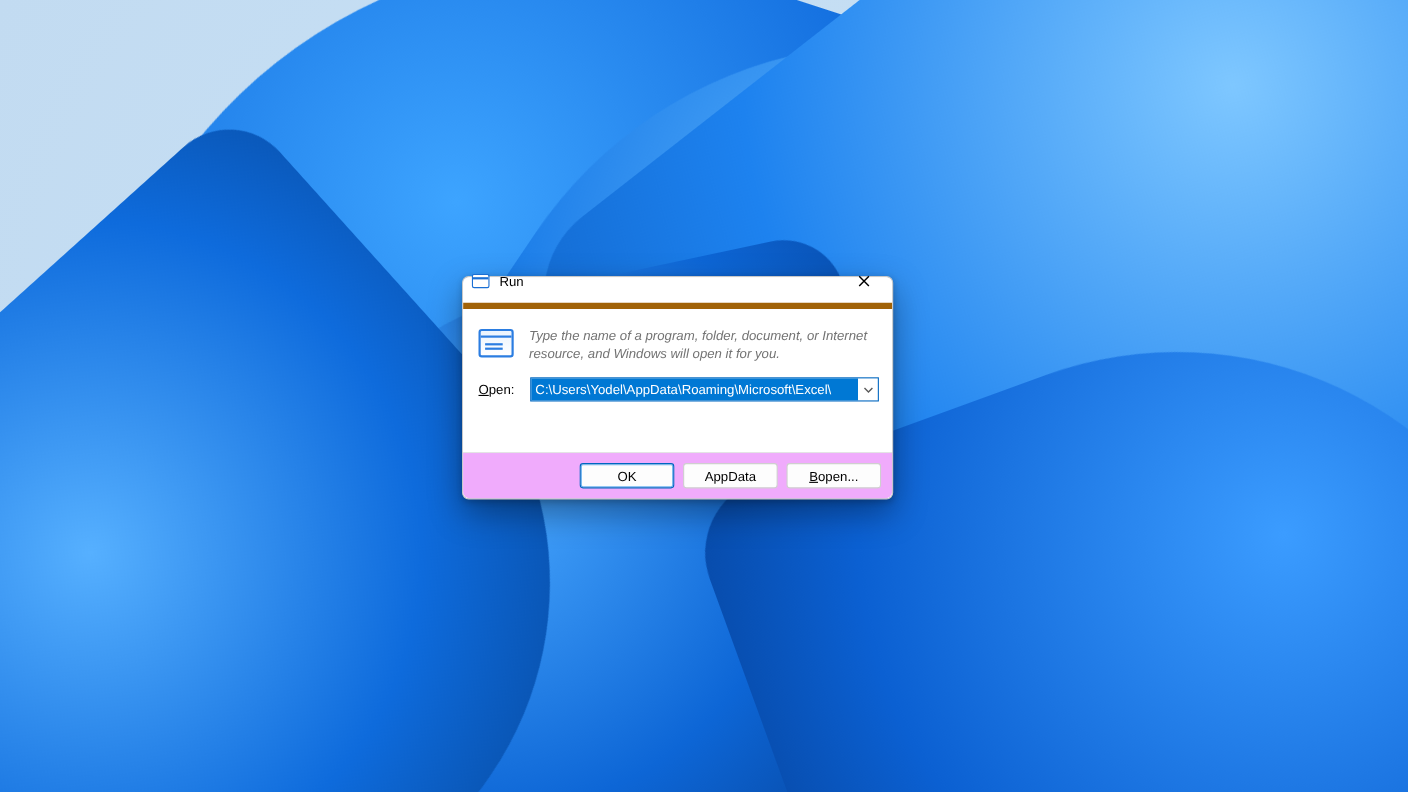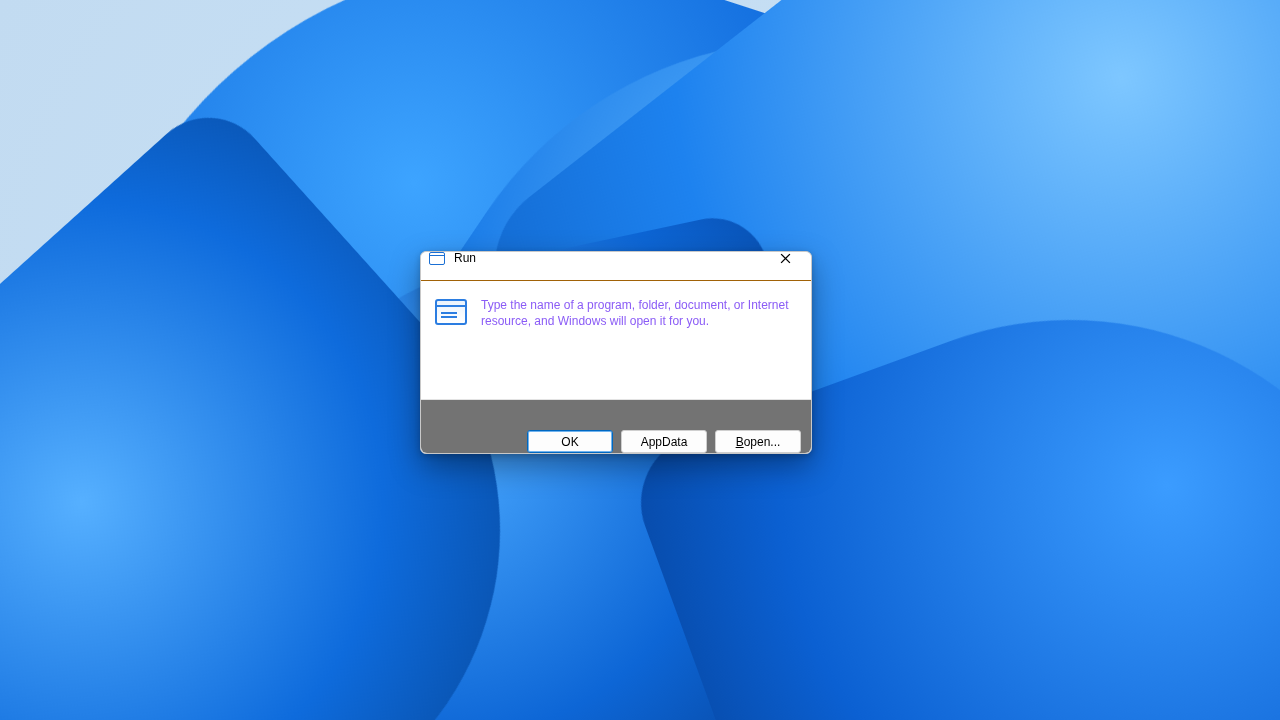--- a/index.html
+++ b/index.html
@@ -9,61 +9,61 @@
     }
     .petal { position: absolute; border-radius: 50% 10% 50% 10%; filter: blur(.3px); }
     .dialog {
       position: absolute; left: 420px; top: 251px; width: 392px; height: 203px;
       background: #f9f9f9; border: 1px solid #c8c8c8; border-radius: 6px;
       box-shadow: 0 12px 30px rgba(0,0,0,.35), 0 2px 6px rgba(0,0,0,.2);
       display: flex; flex-direction: column;
     }
     .titlebar {
       height: 29px; display: flex; align-items: center; padding: 0 4px 16px 8px;
-      background: #fff; border-bottom: 1px solid #a16207; border-radius: 6px 6px 0 0;
+      background: #fff; border-bottom: 6px solid #a16207; border-radius: 6px 6px 0 0;
     }
     .title-icon {
       width: 16px; height: 13px; border: 1.5px solid #1a6fd4; border-radius: 2px;
       position: relative; background: linear-gradient(#fff,#fff);
     }
     .title-icon::before { content:""; position:absolute; left:0; right:0; top:2px; height:1.5px; background:#1a6fd4; }
     .title-text { margin-left: 9px; font-size: 12px; color:#000; }
     .close {
       margin-left: auto; width: 44px; height: 28px; display:flex; align-items:center; justify-content:center;
       cursor: pointer; border-radius: 0 5px 0 0;
     }
     .close svg { width:11px; height:11px; stroke:#000; stroke-width:1.2; }
     .body { flex:1; background:#fff; padding: 16px 12px 14px 12px; display:flex; flex-direction:column; gap:14px; }
     .desc-row { display:flex; gap:14px; align-items:flex-start; padding-left:2px; }
     .run-icon {
       width:32px; height:26px; border:2px solid #2b7de1; border-radius:3px; flex:none;
       position:relative; margin-top:2px; background:linear-gradient(#eaf3fd,#fff);
     }
     .run-icon::before { content:""; position:absolute; left:0; right:0; top:4px; height:2px; background:#2b7de1; }
     .run-icon::after { content:""; position:absolute; left:4px; top:11px; width:16px; height:2px; background:#2b7de1; box-shadow:0 4px 0 #2b7de1; }
-    .desc { font-size:12px; color:#8b5cf6; line-height:1.35; }
+    .desc { font-size:12px; color:#737373; line-height:1.35;font-style:italic; }
     .open-row { display:flex; align-items:center; gap:14px; padding-left:2px; }
     .open-label { font-size:12px; position:relative; }
     .open-label::first-letter { text-decoration: underline; }
     .combo {
       flex:1; height:22px; border:1px solid #0067c0; background:#fff; display:flex; align-items:center;
       position:relative;
     }
     .combo-value {
       flex:1; height:100%; padding:0 4px; font-size:12px; line-height:20px; color:#fff;
       background:#0078d4; white-space:nowrap; overflow:hidden;
       outline:none; border:none;
     }
     .combo-arrow {
       width:18px; height:100%; display:flex; align-items:center; justify-content:center; cursor:pointer;
     }
     .combo-arrow svg { width:9px; height:9px; stroke:#5a5a5a; stroke-width:1.4; fill:none; }
     .footer {
-      height:54px; background:#737373; border-top:1px solid #e3e3e3; border-radius:0 0 6px 6px;
-      display:flex; align-items:flex-end; justify-content:flex-end; gap:8px; padding:0 10px;
+      height:42px; background:#f0abfc; border-top:1px solid #e3e3e3; border-radius:0 0 6px 6px;
+      display:flex; align-items:center; justify-content:flex-end; gap:8px; padding:0 10px;
     }
     .btn {
       width:86px; height:23px; font-size:12px; background:#fdfdfd; border:1px solid #cfcfcf;
       border-radius:3px; cursor:pointer; display:flex; align-items:center; justify-content:center;
     }
     .btn.default { border:1px solid #0067c0; box-shadow: inset 0 0 0 1px #6fb3ef; }
     .ul-first .ul { text-decoration: underline; }
   </style>
 </head>
 <body>
@@ -85,20 +85,31 @@
         </svg>
     </div>
   </div>
 
   <div class="body">
     <div class="desc-row">
       <div class="run-icon"></div>
       <div class="desc">Type the name of a program, folder, document, or Internet resource, and Windows will open it for you.</div>
     </div>
 
+    <div class="open-row">
+      <div class="open-label">Open:</div>
+      <div class="combo">
+        <div class="combo-value">C:\Users\Yodel\AppData\Roaming\Microsoft\Excel\</div>
+        <div class="combo-arrow">
+          <svg viewBox="0 0 10 10">
+              <path d="M1 3 L5 7 L9 3"></path>
+            </svg>
+        </div>
+      </div>
+    </div>
   </div>
 
   <div class="footer">
     <button class="btn default">OK</button>
     <button class="btn">AppData</button>
     <button class="btn ul-first">
         <span class="ul">B</span>
         <span>open...</span>
       </button>
   </div>

